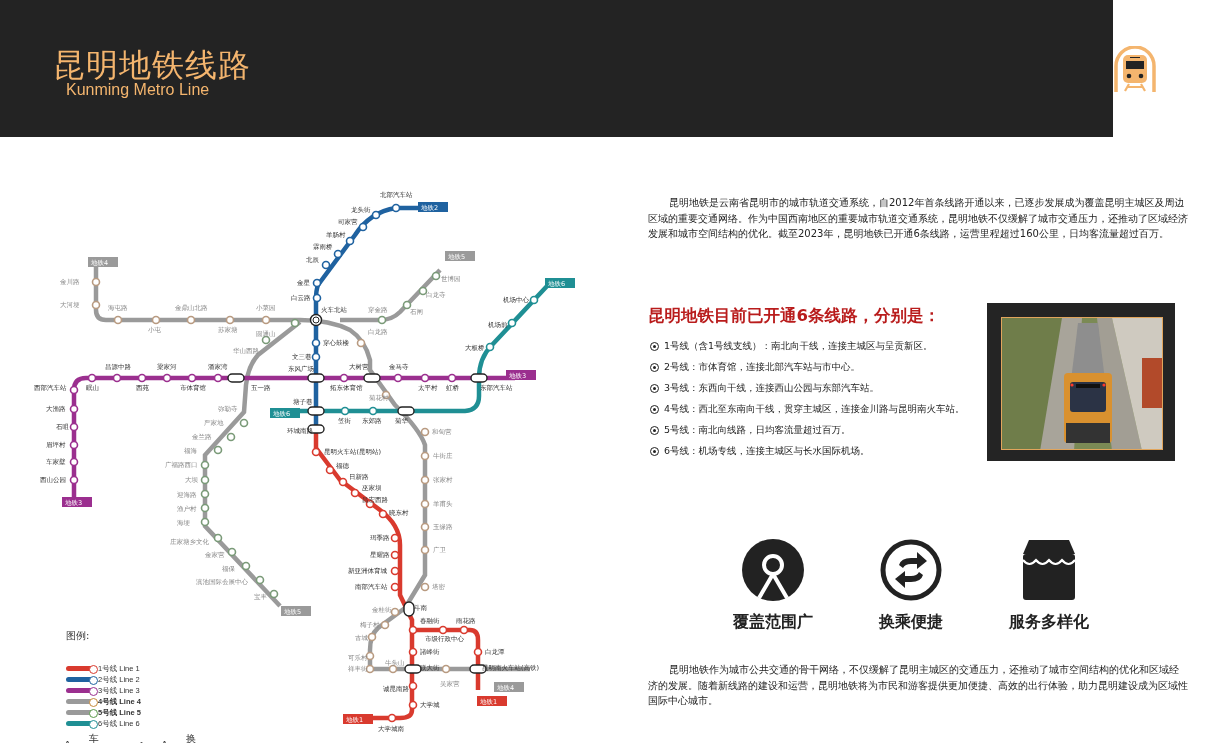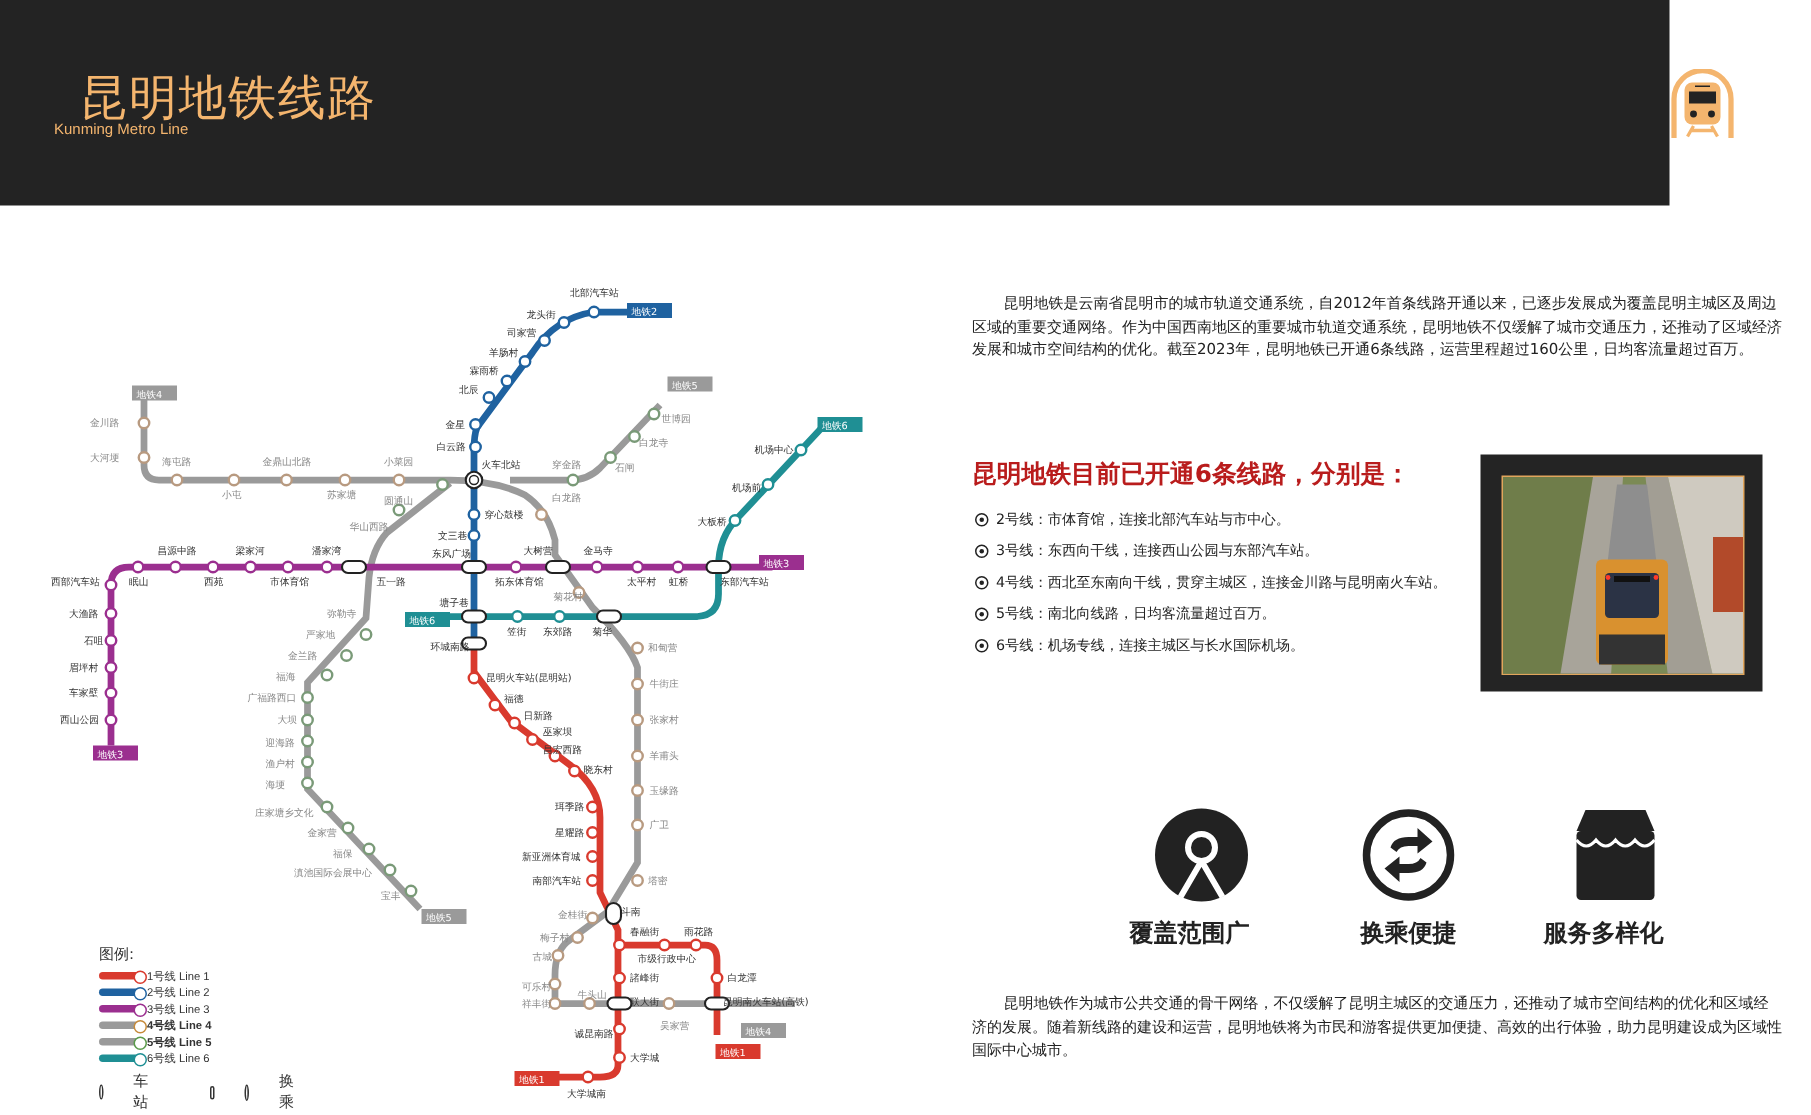--- a/index.html
+++ b/index.html
@@ -1,48 +1,48 @@
 <!DOCTYPE html>
 <html><head>
 <meta charset="utf-8">
 <style>
   * { box-sizing: border-box; margin: 0; padding: 0; }
   html, body { width: 1207px; height: 743px; overflow: hidden; background: #ffffff; font-family: "DejaVu Sans", "Liberation Sans", sans-serif; }
   .header { position: absolute; left: 0; top: 0; width: 1113px; height: 137px; background: #232323; }
   .title-zh { position: absolute; left: 53px; top: 44px; font-size: 32px; color: #f4b56e; letter-spacing: 1px; font-weight: normal; }
-  .title-en { position: absolute; left: 36px; top: 81px; font-size: 10px; color: #f4b56e; font-family: "Liberation Sans", sans-serif; }
+  .title-en { position: absolute; left: 66px; top: 81px; font-size: 16px; color: #f4b56e; font-family: "Liberation Sans", sans-serif; }
   .header-icon { position: absolute; left: 1113px; top: 46px; width: 44px; height: 48px; }
 
   .map { position: absolute; left: 0; top: 137px; width: 620px; height: 606px; }
   .map svg { position: absolute; left: 0; top: 0; }
   .st { font-size: 6.5px; fill: #333; font-family: "DejaVu Sans", sans-serif; }
   .st-g { font-size: 6.5px; fill: #888; font-family: "DejaVu Sans", sans-serif; }
   .lbl-badge { font-size: 6.5px; fill: #fff; font-family: "DejaVu Sans", sans-serif; }
 
   .legend { position: absolute; left: 66px; top: 629px; width: 130px; }
-  .legend-title { font-size: 10px; color: #333; margin-bottom: 2px; }
+  .legend-title { font-size: 10px; color: #333; margin-bottom: 20px; }
   .legend-row { display: flex; align-items: center; height: 11px; font-size: 7.5px; color: #333; font-family: Liberation Sans, sans-serif; }
   .legend-bar { width: 30px; height: 5px; border-radius: 3px; margin-right: 2px; position: relative; }
   .legend-bar::after { content: ""; position: absolute; right: -2px; top: -1px; width: 7px; height: 7px; border-radius: 50%; background: #fff; border: 1px solid currentColor; }
   .legend-foot { display: flex; align-items: center; font-size: 10px; color: #333; margin-top: 3px; gap: 20px; }
   .ring { display: inline-block; width: 10px; height: 10px; border-radius: 50%; border: 1.5px solid #333; }
   .pill { display: inline-block; width: 16px; height: 9px; border-radius: 5px; border: 1.5px solid #333; }
   .dring { display: inline-block; width: 11px; height: 11px; border-radius: 50%; border: 1.5px solid #333; box-shadow: inset 0 0 0 2px #fff, inset 0 0 0 3.5px #333; }
 
   .intro { position: absolute; left: 648px; top: 183px; width: 540px; font-size: 10px; line-height: 15.5px; color: #222; text-indent: 21px; margin-top: 12px; }
   .lines-title { position: absolute; left: 648px; top: 305px; font-size: 16.5px; font-weight: bold; color: #b91c1c; }
   .lines-list { position: absolute; left: 650px; top: 336px; list-style: none; }
   .lines-list li { font-size: 9.5px; color: #222; height: 21px; display: flex; align-items: center; }
   .bullet { display: inline-block; width: 9px; height: 9px; border-radius: 50%; border: 1.3px solid #222; position: relative; margin-right: 5px; }
   .bullet::after { content: ""; position: absolute; left: 1.5px; top: 1.5px; width: 3.5px; height: 3.5px; border-radius: 50%; background: #222; }
 
   .photo-frame { position: absolute; left: 987px; top: 303px; width: 188px; height: 158px; background: #242424; }
   .photo { position: absolute; left: 14px; top: 14px; width: 162px; height: 133px; border: 1.5px solid #e1a55c; overflow: hidden; background: linear-gradient(90deg,#6b7a48 0%,#8a8a5c 22%,#9a9489 38%,#8b8580 62%,#6d8c5a 78%,#c8c3b5 92%,#d8d4cc 100%); }
 
-  .feature { position: absolute; width: 120px; text-align: right; }
+  .feature { position: absolute; width: 120px; text-align: center; }
   .feature-icon { width: 64px; height: 64px; margin: 0 auto; }
   .feature-label { font-size: 16px; font-weight: bold; color: #222; margin-top: 6px; }
 
   .outro { position: absolute; left: 648px; top: 662px; width: 540px; font-size: 10px; line-height: 15.5px; color: #222; text-indent: 21px; }
 </style>
 </head>
 <body>
 
 <div class="header">
   <div class="title-zh">昆明地铁线路</div>
@@ -375,20 +375,24 @@
     <span>换乘</span>
   </div>
 </div>
 
 <p class="intro">昆明地铁是云南省昆明市的城市轨道交通系统，自2012年首条线路开通以来，已逐步发展成为覆盖昆明主城区及周边区域的重要交通网络。作为中国西南地区的重要城市轨道交通系统，昆明地铁不仅缓解了城市交通压力，还推动了区域经济发展和城市空间结构的优化。截至2023年，昆明地铁已开通6条线路，运营里程超过160公里，日均客流量超过百万。</p>
 
 <div class="lines-title">昆明地铁目前已开通6条线路，分别是：</div>
 <ul class="lines-list">
   <li>
       <span class="bullet"></span>
+      <span>1号线（含1号线支线）：南北向干线，连接主城区与呈贡新区。</span>
+    </li>
+  <li>
+      <span class="bullet"></span>
       <span>2号线：市体育馆，连接北部汽车站与市中心。</span>
     </li>
   <li>
       <span class="bullet"></span>
       <span>3号线：东西向干线，连接西山公园与东部汽车站。</span>
     </li>
   <li>
       <span class="bullet"></span>
       <span>4号线：西北至东南向干线，贯穿主城区，连接金川路与昆明南火车站。</span>
     </li>

